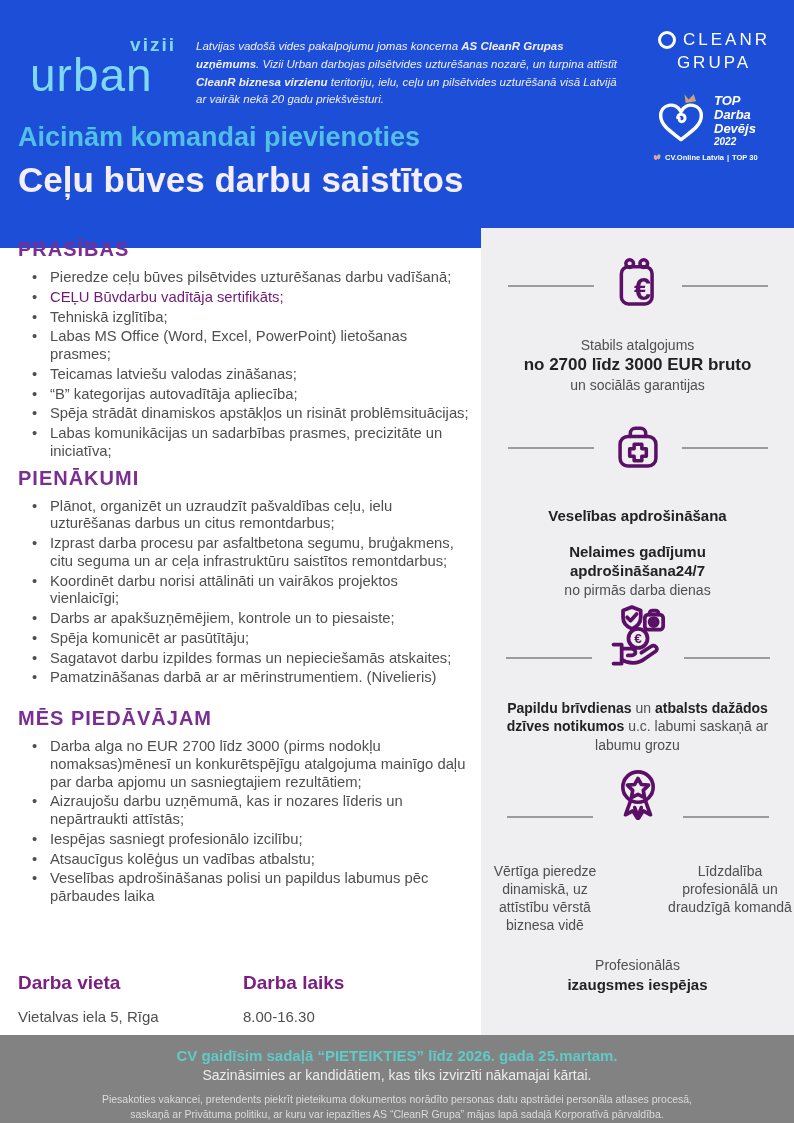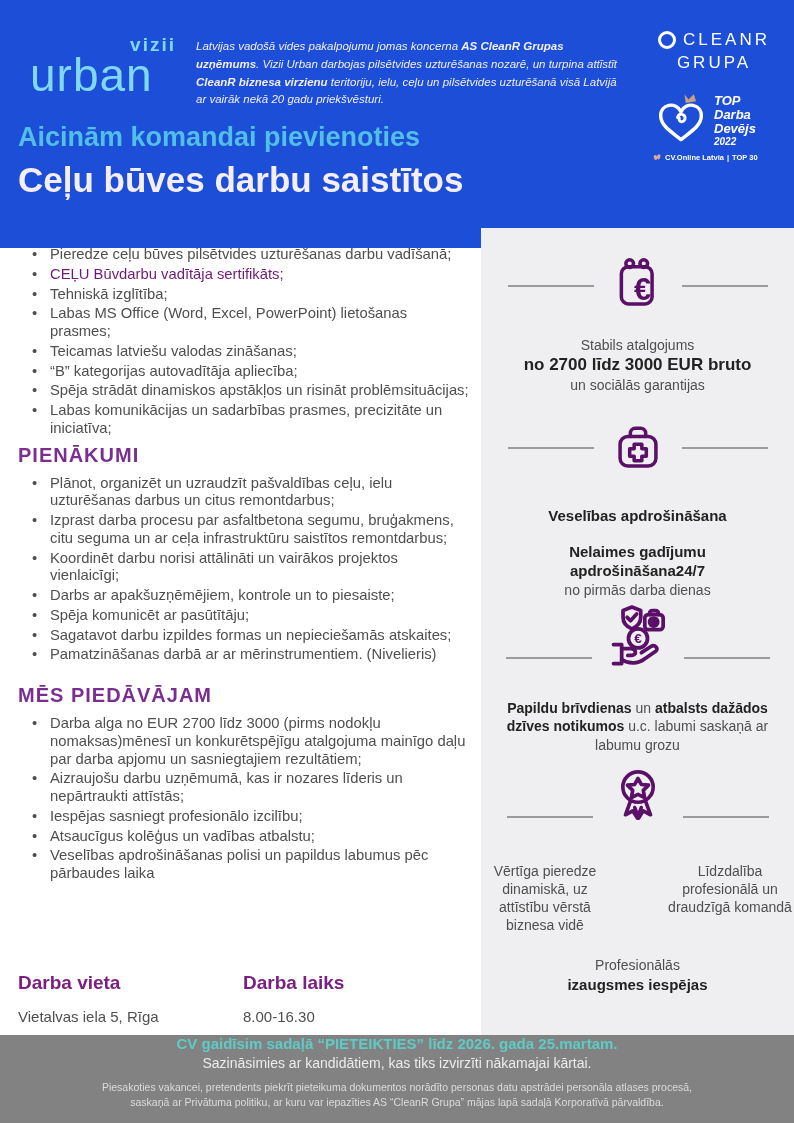--- a/index.html
+++ b/index.html
@@ -55,21 +55,21 @@
   .bicon text{stroke:none;fill:#5a1066;font-weight:700;}
   .btext{ text-align:center;color:#4f4f4f;font-size:14px;line-height:1.3;padding:0 12px;}
   .btext .big-bold{font-size:17px;font-weight:700;color:#222;}
   .btext .bold{font-weight:700;color:#222;}
   .btext .bold15{font-weight:700;color:#222;font-size:15px;}
   .two-col{display:flex;justify-content:space-between;gap:26px;}
   .two-col .col{width:128px;text-align:center;font-size:14px;line-height:1.3;color:#4f4f4f;}
   
   .footer{position:absolute;top:1035px;left:0;width:794px;height:88px;background:#828282;
           text-align:center;color:#e9e9e9;}
-  .f1{padding-top:0;font-size:15px;font-weight:700;color:#5fcbc6;}
+  .f1{padding-top:12px;font-size:15px;font-weight:700;color:#5fcbc6;}
   .f2{font-size:14px;margin-top:3px;color:#ececec;}
   .f3{font-size:10.5px;margin-top:9px;color:#dcdcdc;line-height:1.45;}
 </style>
 </head>
 <body>
 
 <div class="header">
   <div class="logo">
     <div class="logo-top">vizii</div>
     <div class="logo-main">urban</div>
@@ -110,20 +110,21 @@
       <span>|</span>
       <span>TOP 30</span>
     </div>
   </div>
 
   <div class="invite">Aicinām komandai pievienoties</div>
   <div class="job-title">Ceļu būves darbu saistītos</div>
 </div>
 
 <div class="left-col">
+  <h2 class="sec-h">PRASĪBAS</h2>
   <ul class="blist">
     <li>Pieredze ceļu būves pilsētvides uzturēšanas darbu vadīšanā;</li>
     <li class="bold">CEĻU Būvdarbu vadītāja sertifikāts;</li>
     <li>Tehniskā izglītība;</li>
     <li>Labas MS Office (Word, Excel, PowerPoint) lietošanas prasmes;</li>
     <li>Teicamas latviešu valodas zināšanas;</li>
     <li>“B” kategorijas autovadītāja apliecība;</li>
     <li>Spēja strādāt dinamiskos apstākļos un risināt problēmsituācijas;</li>
     <li>Labas komunikācijas un sadarbības prasmes, precizitāte un iniciatīva;</li>
   </ul>

